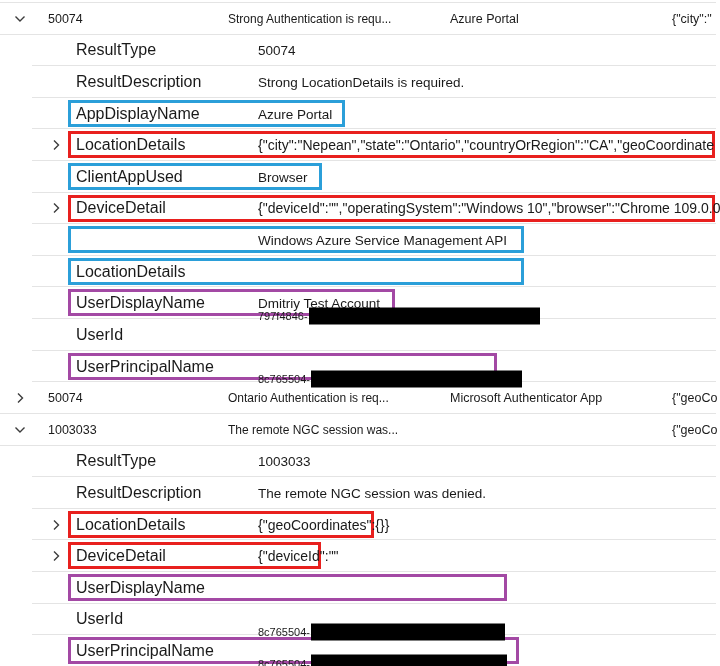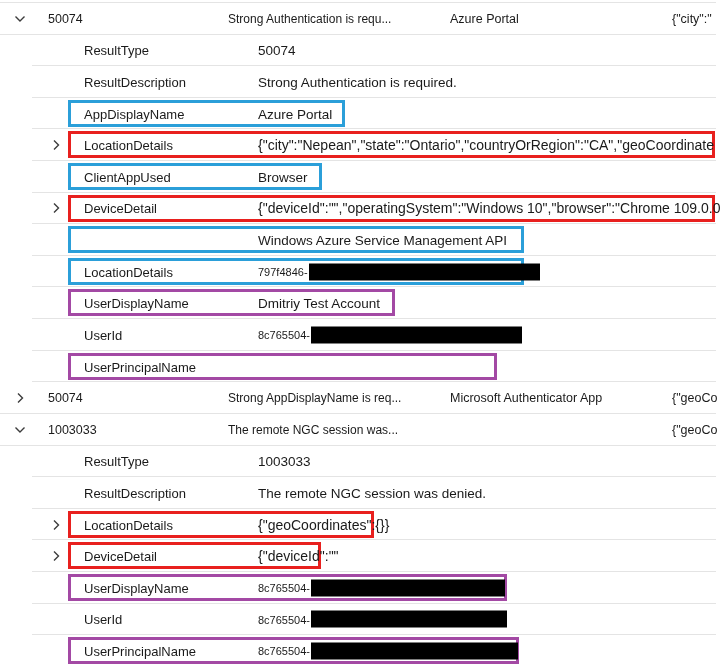--- a/index.html
+++ b/index.html
@@ -7,24 +7,24 @@
   #table{position:relative;width:716px;height:664px;margin-top:2px;border-top:1px solid var(--sep);}
   .row{position:relative;height:31.62px;overflow:visible;}
   .sep{position:absolute;bottom:0;right:0;height:1px;background:var(--sep);z-index:1;}
   .sep.full{left:0;}
   .sep.inset{left:32px;}
   .cell{position:absolute;top:50%;transform:translateY(-50%);white-space:nowrap;z-index:3;}
   .c-id{left:48px;font-size:12.5px;}
   .c-desc{left:228px;font-size:12px;}
   .c-app{left:450px;font-size:12.5px;}
   .c-json{left:672px;font-size:12.5px;}
-  .c-label{left:84px;font-size:13px;}
+  .c-label{left:76px;font-size:16px;}
   .c-value{left:258px;font-size:13.5px;display:flex;align-items:center;}
   .c-value.lg{font-size:14px;}
-  .c-value.sm{font-size:11px;}
+  .c-value.sm{font-size:11px;margin-top:44px;}
   .chev{position:absolute;top:50%;transform:translateY(-50%);width:12px;height:12px;display:flex;align-items:center;justify-content:center;z-index:3;cursor:pointer;}
   .chev.main{left:14px;}
   .chev.detail{left:50px;}
   .hl{position:absolute;left:68px;top:2px;height:27px;border:3px solid;box-sizing:border-box;z-index:2;background:transparent;}
   .hl.blue{border-color:var(--blue);}
   .hl.red{border-color:var(--red);}
   .hl.purple{border-color:var(--purple);}
   .hl.fullw{right:1px;}
   .bar{height:17px;background:var(--bar);margin-left:1px;flex:0 0 auto;}
 </style>
@@ -47,21 +47,21 @@
     <div class="row detail">
       <span class="cell c-label">ResultType</span>
       <span class="cell c-value">
         <span>50074</span>
       </span>
       <div class="sep inset"></div>
     </div>
     <div class="row detail">
       <span class="cell c-label">ResultDescription</span>
       <span class="cell c-value">
-        <span>Strong Authentication is required.</span>
+        <span>Strong LocationDetails is required.</span>
       </span>
       <div class="sep inset"></div>
     </div>
     <div class="row detail">
       <div class="hl blue" style="width: 277px;"></div>
       <span class="cell c-label">AppDisplayName</span>
       <span class="cell c-value">
         <span>Azure Portal</span>
       </span>
       <div class="sep inset"></div>
@@ -137,21 +137,21 @@
       <span class="cell c-label">UserPrincipalName</span>
       <div class="sep inset"></div>
     </div>
     <div class="row main">
       <span class="chev main">
         <svg width="12" height="12" viewBox="0 0 12 12">
           <polyline points="4,1.5 8.5,6 4,10.5" fill="none" stroke="#3c3c3c" stroke-width="1.4"></polyline>
         </svg>
       </span>
       <span class="cell c-id">50074</span>
-      <span class="cell c-desc">Strong AppDisplayName is req...</span>
+      <span class="cell c-desc">Ontario Authentication is req...</span>
       <span class="cell c-app">Microsoft Authenticator App</span>
       <span class="cell c-json">{"geoCo</span>
       <div class="sep full"></div>
     </div>
     <div class="row main">
       <span class="chev main">
         <svg width="12" height="12" viewBox="0 0 12 12">
           <polyline points="1.5,3.5 6,8 10.5,3.5" fill="none" stroke="#3c3c3c" stroke-width="1.4"></polyline>
         </svg>
       </span>

